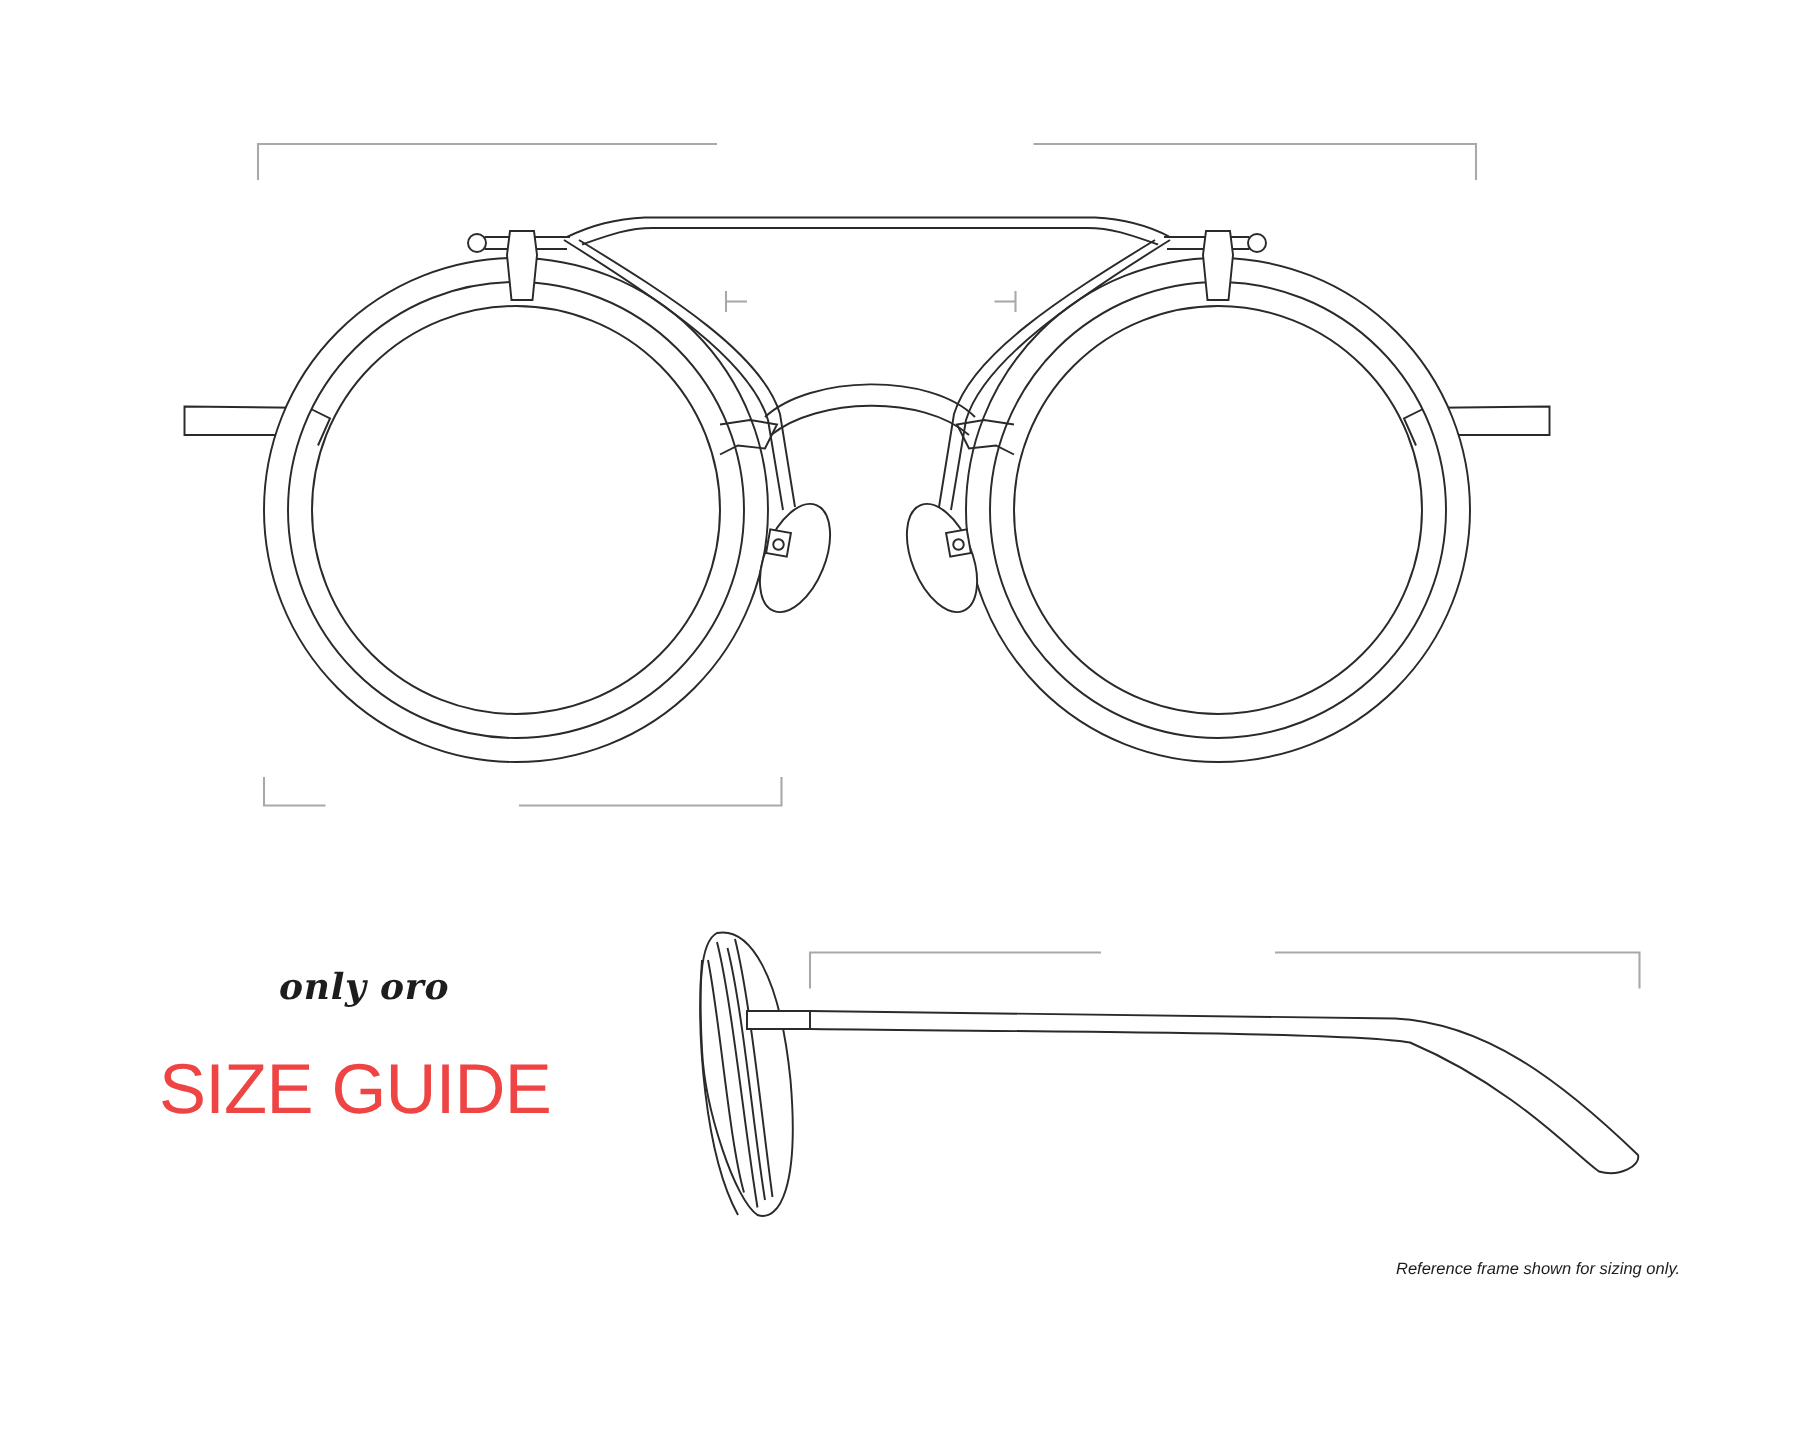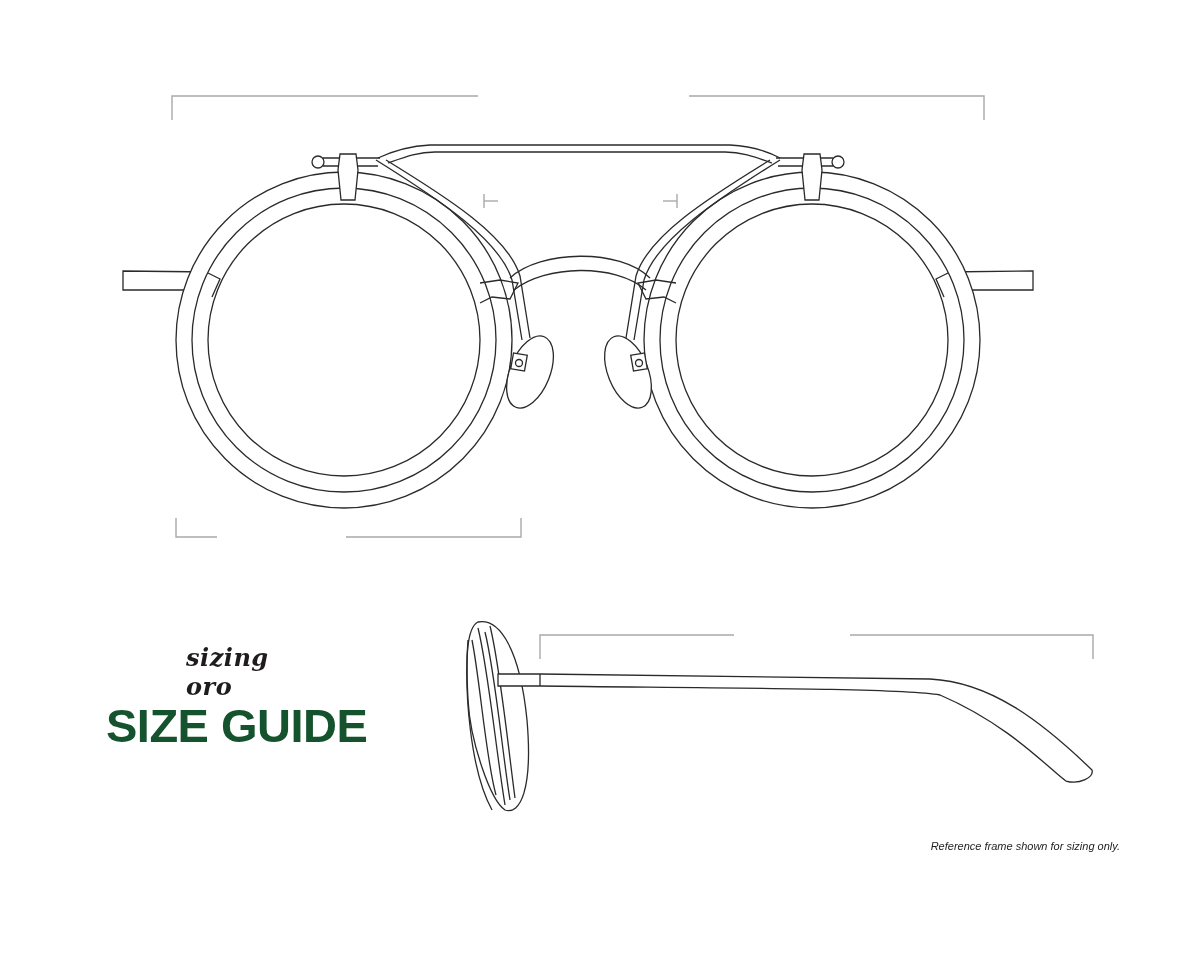--- a/index.html
+++ b/index.html
@@ -5,22 +5,22 @@
     html, body { margin: 0; padding: 0; background: #ffffff; }
     body { width: 1200px; height: 960px; position: relative; overflow: hidden; font-family: "Liberation Sans", sans-serif; }
     .canvas { position: absolute; left: 0; top: 0; width: 1200px; height: 960px; }
     .brand {
       position: absolute; left: 186px; top: 643px; width: 130px;
       font-family: "DejaVu Serif", serif; font-weight: bold; font-size: 24px;
       color: #1f1c1d; letter-spacing: 0.5px; font-style: italic;
     }
     .title {
       position: absolute; left: 106px; top: 702px;
-      font-family: "Liberation Sans", sans-serif; font-weight: bold; font-size: 47px;
-      color: #14532d; letter-spacing: -0.5px; line-height: 1;
+      font-family: "Liberation Sans", sans-serif; font-weight: normal; font-size: 47px;
+      color: #ef4444; letter-spacing: -0.5px; line-height: 1;
     }
     .note {
       position: absolute; right: 80px; top: 840px;
       font-family: "Liberation Sans", sans-serif; font-style: italic; font-size: 11px;
       color: #1f1c1d;
     }
     svg .frame { fill: #ffffff; stroke: #2a2a2a; stroke-width: 1.3; }
     svg .line { fill: none; stroke: #2a2a2a; stroke-width: 1.3; }
     svg .dim { fill: none; stroke: #a9a9a9; stroke-width: 1.4; }
   </style>
@@ -133,16 +133,16 @@
         <path class="line" d="M490,626 C500,666 508,746 515,798"></path>
       </g>
 
       <g>
         <path class="frame" d="M498,674 L540,674 L930,679 C990,682 1040,720 1092,770 C1094,777 1080,785 1066,781 C1050,770 1010,725 940,695 C900,688 700,688 540,686 L498,686 Z"></path>
         <line class="line" x1="540" y1="674" x2="540" y2="686"></line>
       </g>
     </g>
   </svg>
 
-  <div class="brand">sizing oro</div>
+  <div class="brand">only oro</div>
   <div class="title">SIZE GUIDE</div>
   <div class="note">Reference frame shown for sizing only.</div>
 </div>
 
 </body></html>

